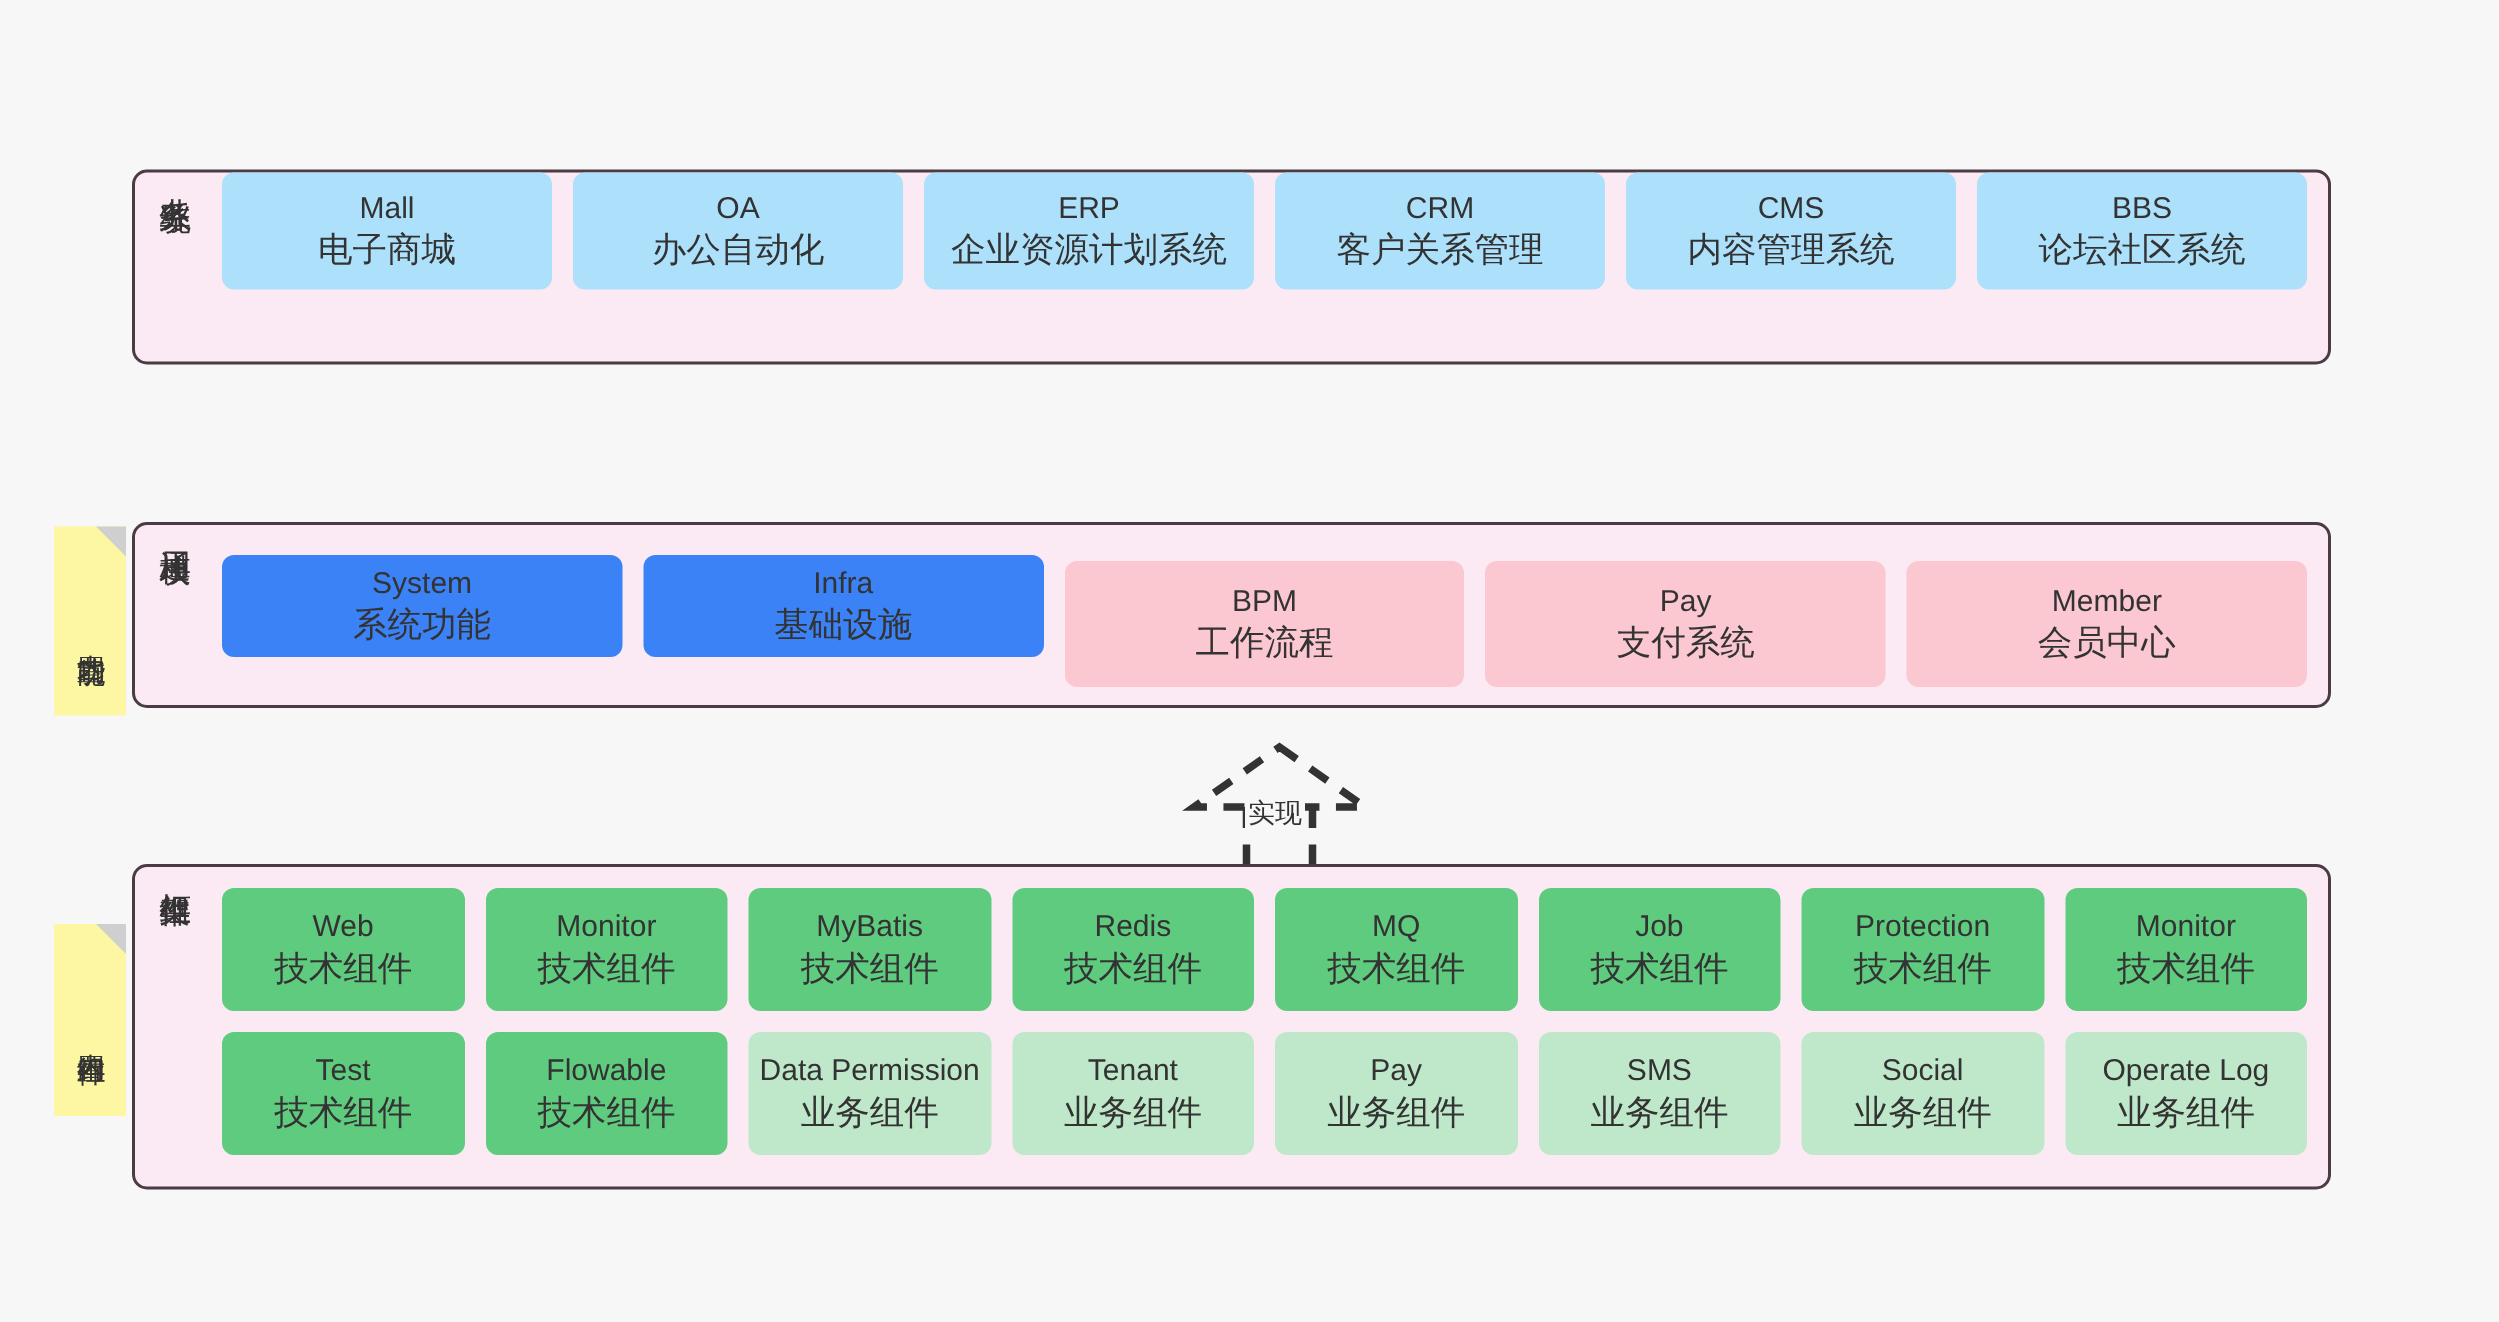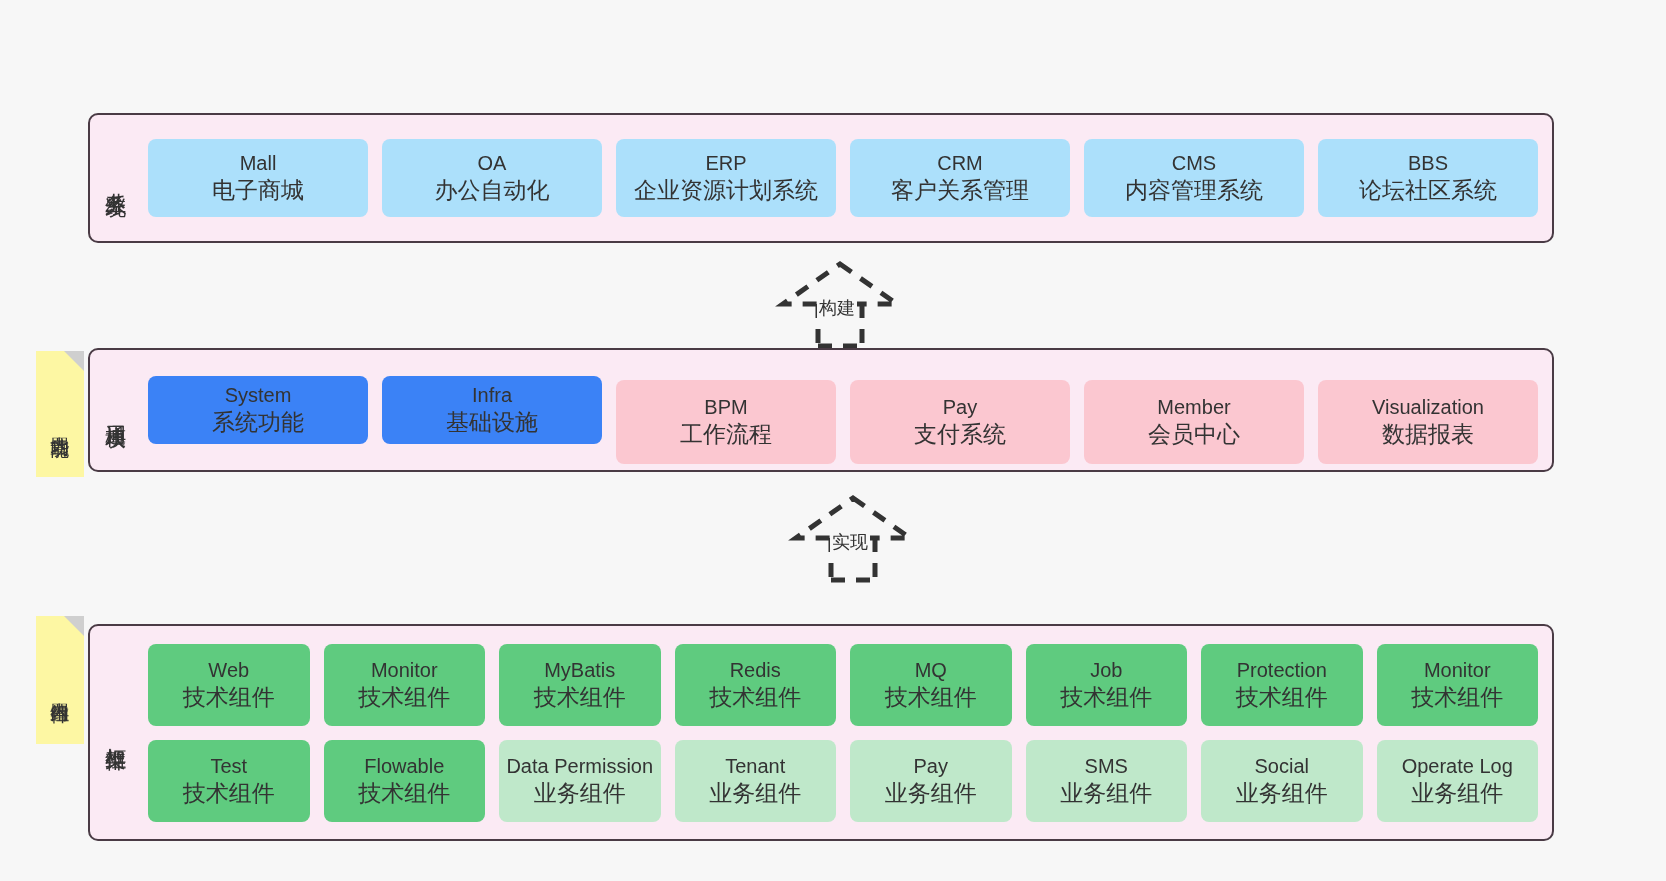--- a/index.html
+++ b/index.html
@@ -25,21 +25,21 @@
   }
 
   
   .layer {
     position: absolute;
     background: #fbeaf4;
     border: 2px solid #4a3b45;
     border-radius: 10px;
     box-sizing: border-box;
     display: flex;
-    align-items: center;
+    align-items: flex-start;
   }
   .layer-title {
     width: 52px;
     flex: 0 0 52px;
     display: flex;
     align-items: center;
     justify-content: center;
     font-size: 21px;
     line-height: 1.12;
     letter-spacing: 1px;
@@ -96,21 +96,21 @@
 
   .card.blue      { background: #ace0fb; height: 78px; }
   .card.red       { background: #3b82f6; height: 68px; }
   .card.pink      { background: #fbc7d0; height: 84px; margin-top: 24px; }
   .card.green     { background: #5fcb7f; height: 82px; }
   .card.lightgreen{ background: #bfe8ca; height: 82px; }
 
   
   #layer-business  { left: 88px;  top: 113px; width: 1466px; height: 130px; }
   #layer-modules   { left: 88px;  top: 348px; width: 1466px; height: 124px; }
-  #layer-framework { left: 88px;  top: 576px; width: 1466px; height: 217px; margin-top: 48px; }
+  #layer-framework { left: 88px;  top: 576px; width: 1466px; height: 217px; }
 
   
   .sticky {
     position: absolute;
     width: 48px;
     background: #fdf7a3;
     box-sizing: border-box;
     display: flex;
     align-items: center;
     justify-content: center;
@@ -179,27 +179,20 @@
         <span class="t-en">CMS</span>
         <span class="t-cn">内容管理系统</span>
       </div>
       <div class="card blue">
         <span class="t-en">BBS</span>
         <span class="t-cn">论坛社区系统</span>
       </div>
     </div>
   </div>
 
-  <div class="arrow" id="arrow-build">
-    <svg width="170" height="90" viewBox="0 0 170 90" aria-hidden="true">
-      <path d="M 85 6 L 142 46 L 28 46 Z" fill="none" stroke="#333333" stroke-width="5" stroke-dasharray="14 11" stroke-linecap="butt"></path>
-      <path d="M 63 46 L 63 90 M 107 46 L 107 90 M 63 88 L 107 88" fill="none" stroke="#333333" stroke-width="5" stroke-dasharray="14 11" stroke-linecap="butt"></path>
-    </svg>
-    <span class="arrow-label">构建</span>
-  </div>
 
   <div class="sticky" id="sticky-modules">
     <span class="fold"></span>
     <span>内置功能</span>
   </div>
   <div class="layer" id="layer-modules">
     <div class="layer-title">通用模块</div>
     <div class="layer-body">
       <div class="card red">
         <span class="t-en">System</span>
@@ -214,24 +207,20 @@
         <span class="t-cn">工作流程</span>
       </div>
       <div class="card pink">
         <span class="t-en">Pay</span>
         <span class="t-cn">支付系统</span>
       </div>
       <div class="card pink">
         <span class="t-en">Member</span>
         <span class="t-cn">会员中心</span>
       </div>
-      <div class="card pink">
-        <span class="t-en">Visualization</span>
-        <span class="t-cn">数据报表</span>
-      </div>
     </div>
   </div>
 
   <div class="arrow" id="arrow-impl">
     <svg width="170" height="90" viewBox="0 0 170 90" aria-hidden="true">
       <path d="M 85 6 L 142 46 L 28 46 Z" fill="none" stroke="#333333" stroke-width="5" stroke-dasharray="14 11" stroke-linecap="butt"></path>
       <path d="M 63 46 L 63 90 M 107 46 L 107 90 M 63 88 L 107 88" fill="none" stroke="#333333" stroke-width="5" stroke-dasharray="14 11" stroke-linecap="butt"></path>
     </svg>
     <span class="arrow-label">实现</span>
   </div>

